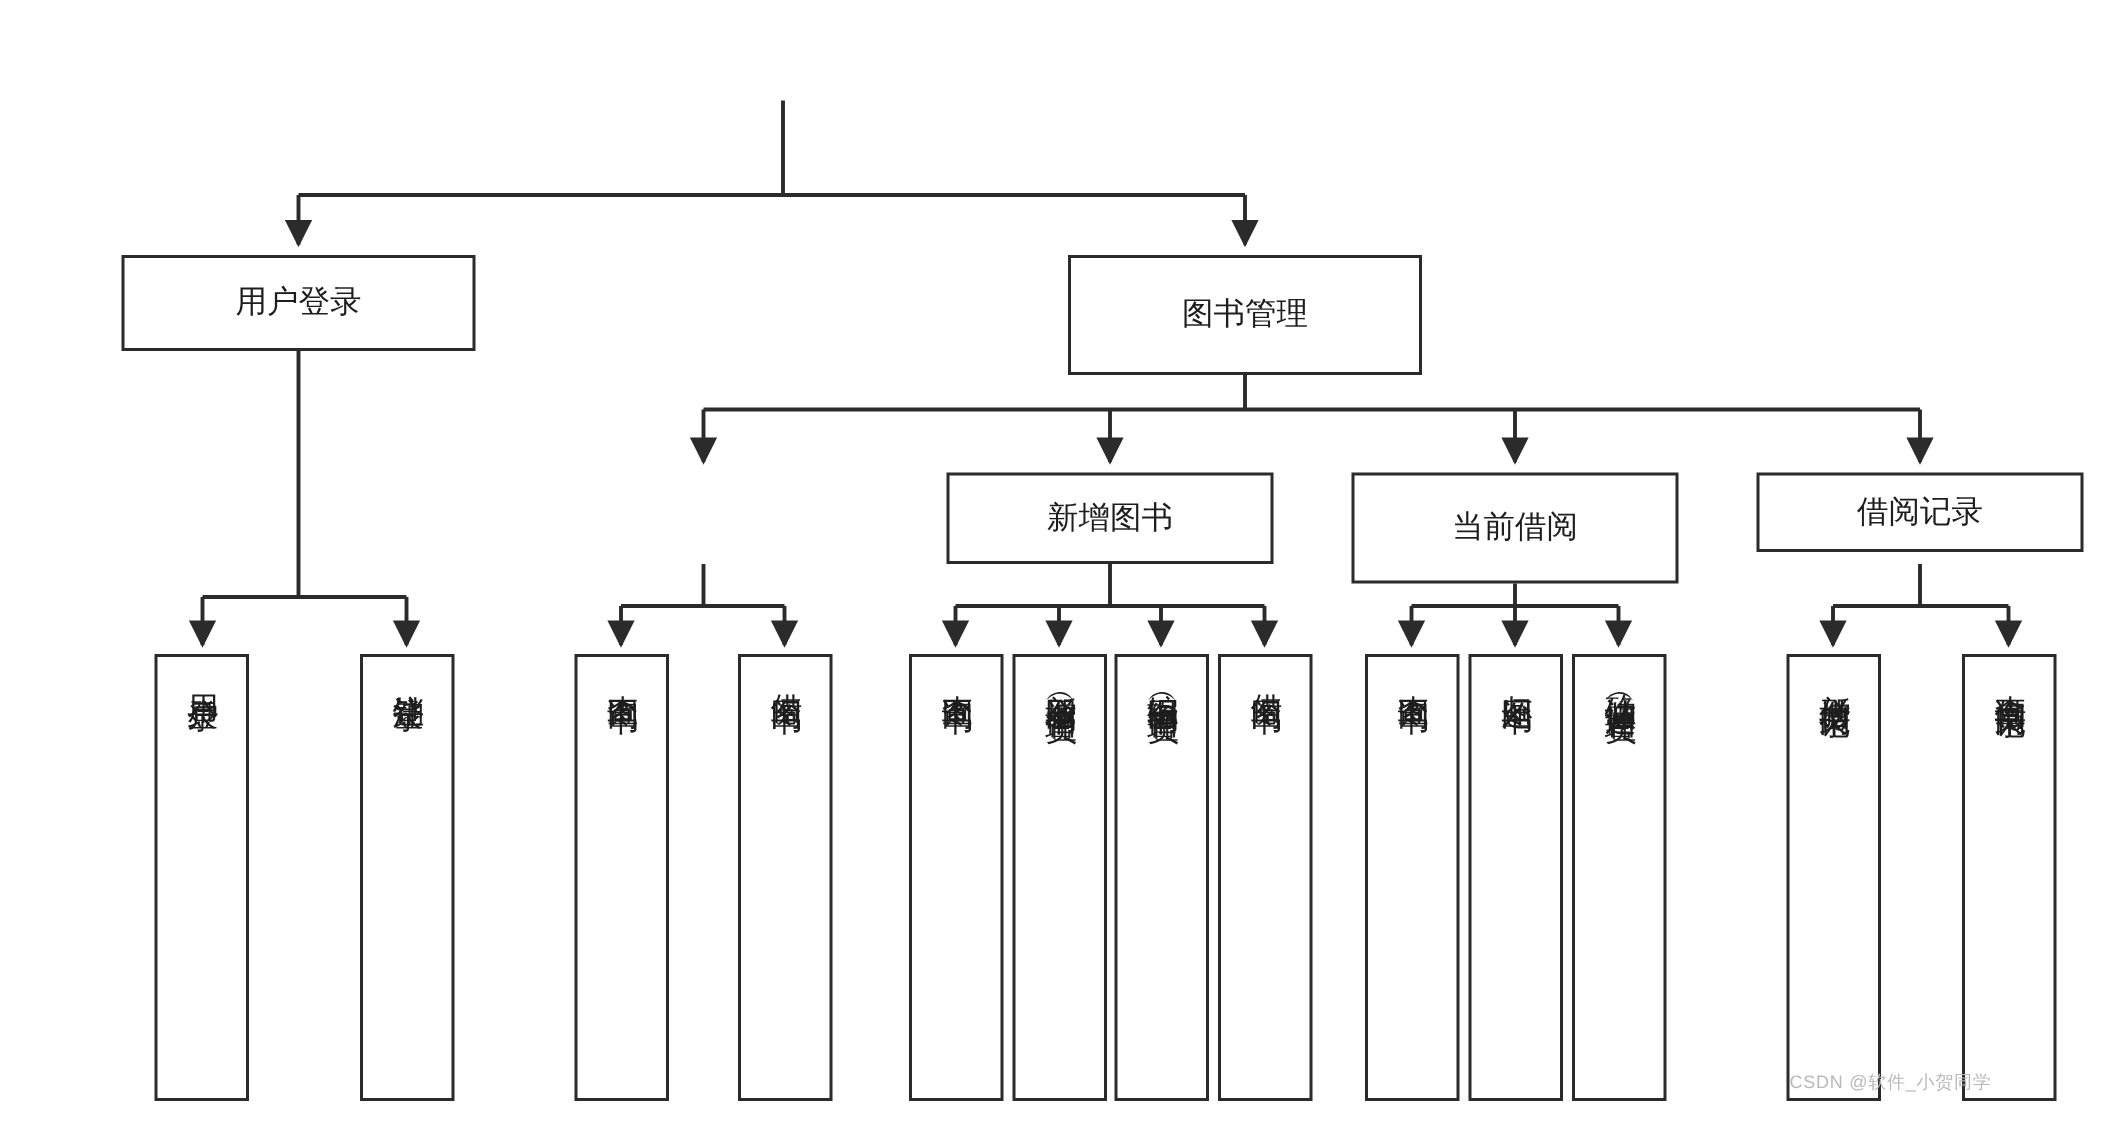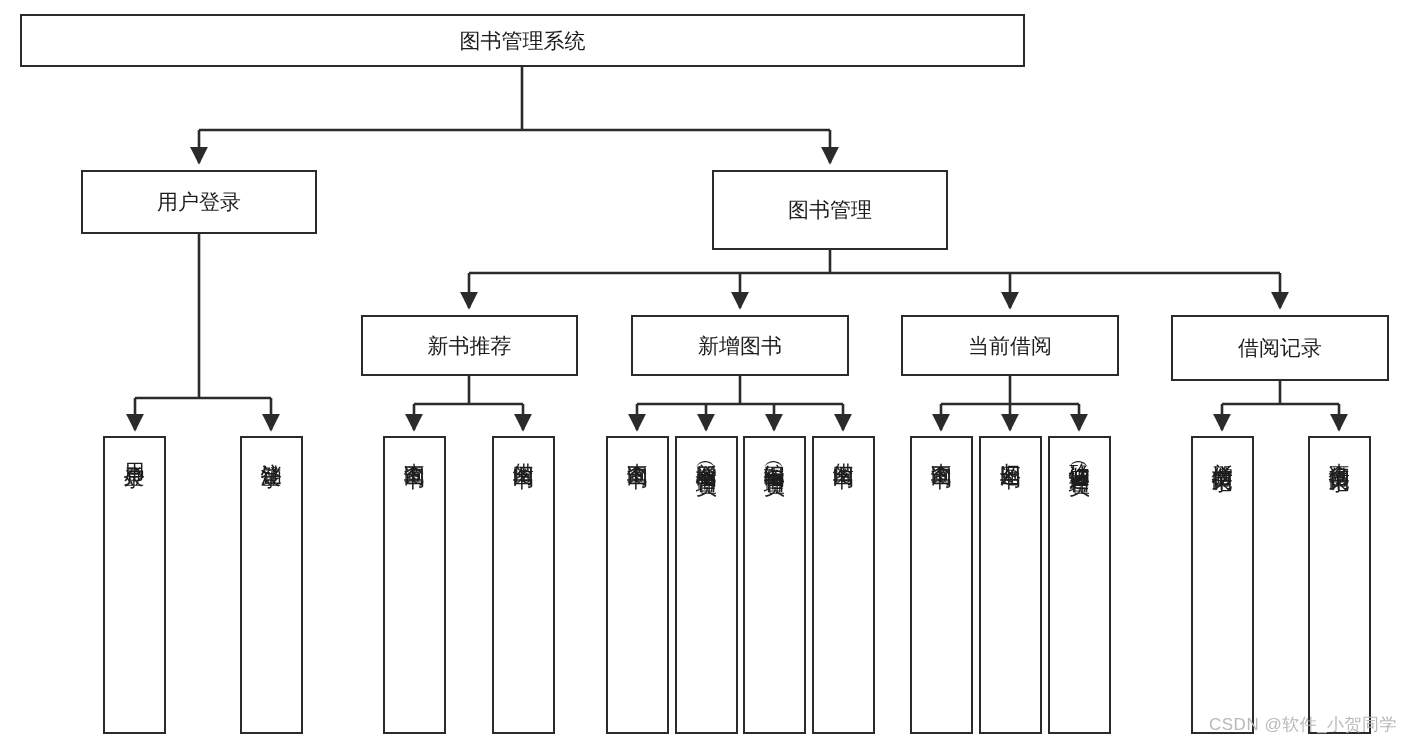--- a/index.html
+++ b/index.html
@@ -54,26 +54,25 @@
     text-orientation: upright;
     font-size: 21px;
     letter-spacing: 2px;
   }
   .node.root .label { font-size: 21px; }
 
   .watermark {
     position: absolute;
     left: 1193px;
     top: 713px;
-    font-size: 17px;
+    font-size: 12px;
     color: #b9b9b9;
     letter-spacing: 0.5px;
     white-space: nowrap;
     user-select: none;
-    padding-left: 16px;
   }
 </style>
 </head>
 <body>
 
 <div id="canvas">
 
   <svg class="edges" viewBox="0 0 1405 747" xmlns="http://www.w3.org/2000/svg">
     <defs>
       <marker id="arrow" viewBox="0 0 10 10" refX="9" refY="5" markerWidth="7" markerHeight="7" orient="auto-start-reverse">
@@ -117,41 +116,35 @@
       <path d="M 1010 404 L 1010 430" marker-end="url(#arrow)"></path>
       <path d="M 1079 404 L 1079 430" marker-end="url(#arrow)"></path>
 
       <path d="M 1280 376 L 1280 404"></path>
       <path d="M 1222 404 L 1339 404"></path>
       <path d="M 1222 404 L 1222 430" marker-end="url(#arrow)"></path>
       <path d="M 1339 404 L 1339 430" marker-end="url(#arrow)"></path>
     </g>
   </svg>
 
-  <div class="node horiz root" style="left:20px; top:14px; width:1005px; height:53px;">
-    <span class="label">图书管理系统</span>
-  </div>
 
   <div class="node horiz" style="left:81px; top:170px; width:236px; height:64px;">
     <span class="label">用户登录</span>
   </div>
   <div class="node horiz" style="left:712px; top:170px; width:236px; height:80px;">
     <span class="label">图书管理</span>
   </div>
 
-  <div class="node horiz" style="left:361px; top:315px; width:217px; height:61px;">
-    <span class="label">新书推荐</span>
-  </div>
   <div class="node horiz" style="left:631px; top:315px; width:218px; height:61px;">
     <span class="label">新增图书</span>
   </div>
-  <div class="node horiz" style="left:901px; top:315px; width:218px; height:61px;">
+  <div class="node horiz" style="left:901px; top:315px; width:218px; height:74px;">
     <span class="label">当前借阅</span>
   </div>
-  <div class="node horiz" style="left:1171px; top:315px; width:218px; height:66px;">
+  <div class="node horiz" style="left:1171px; top:315px; width:218px; height:53px;">
     <span class="label">借阅记录</span>
   </div>
 
   <div class="node vert" style="left:103px; top:436px; width:63px; height:298px;">
     <span class="label">用户登录</span>
   </div>
   <div class="node vert" style="left:240px; top:436px; width:63px; height:298px;">
     <span class="label">注销登录</span>
   </div>
 

